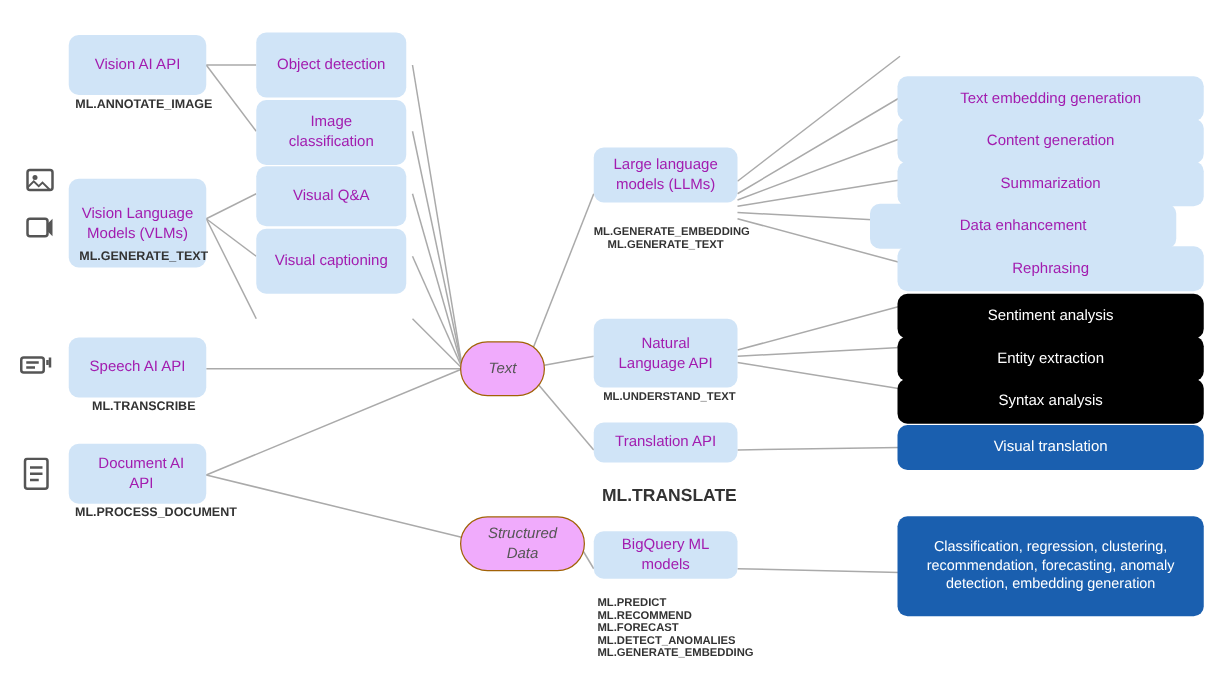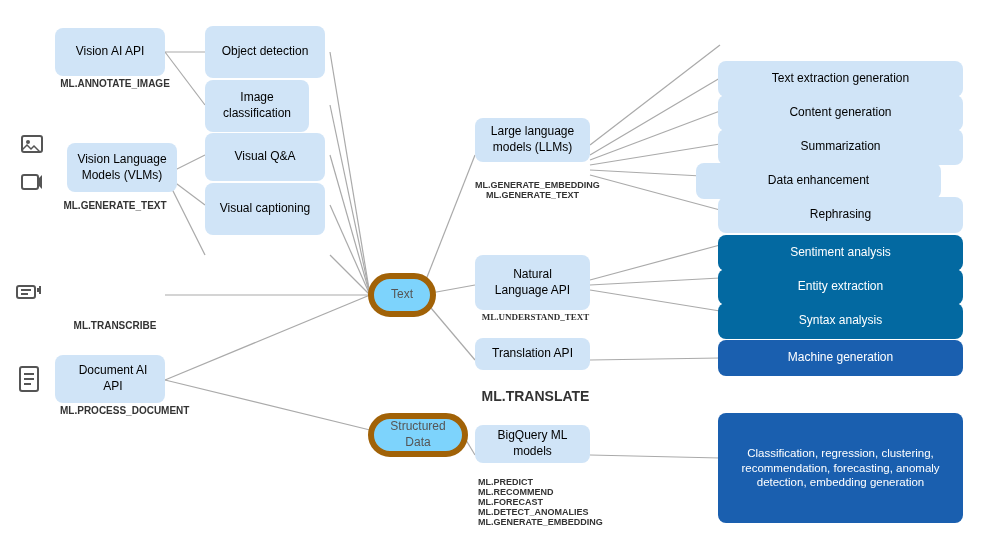--- a/index.html
+++ b/index.html
@@ -24,37 +24,38 @@
       display: flex;
       align-items: center;
       justify-content: center;
       text-align: center;
       padding: 6px 10px;
       font-size: 12px;
       line-height: 1.3;
     }
     .node-light-blue {
       background: #d0e4f7;
-      color: #000000;
+      color: #a21caf;
       border: none;
       justify-content: center;
     }
     .node-blue {
-      background: #0369a1;
+      background: #000000;
       color: #fff;
     }
     .node-dark-blue {
       background: #1a5faf;
       color: #fff;
     }
     .node-oval {
-      background: #7dd3fc;
+      background: #f0abfc;
       border-radius: 30px;
       color: #555;
-      border: 6px solid #a16207;
+      border: 1px solid #a16207;
+      font-style: italic;
     }
     .label-text {
       position: absolute;
       font-size: 10px;
       font-weight: bold;
       color: #333;
       text-align: center;
     }
     svg.lines {
       position: absolute;
@@ -158,43 +159,46 @@
       </svg>
   </div>
 
   <div class="node node-light-blue" style="left:55px; top:28px; width:110px; height:48px;">
     <span>Vision AI API</span>
   </div>
   <div class="label-text" style="left:60px; top:78px; width:110px;">
     <span>ML.ANNOTATE_IMAGE</span>
   </div>
 
-  <div class="node node-light-blue" style="left:55px; top:143px; width:110px; height:49px;margin-left:12px;">
+  <div class="node node-light-blue" style="left:55px; top:143px; width:110px; height:71px;">
     <span>Vision Language Models (VLMs)</span>
   </div>
   <div class="label-text" style="left:60px; top:200px; width:110px;">
     <span>ML.GENERATE_TEXT</span>
   </div>
 
+  <div class="node node-light-blue" style="left:55px; top:270px; width:110px; height:48px;">
+    <span>Speech AI API</span>
+  </div>
   <div class="label-text" style="left:60px; top:320px; width:110px;">
     <span>ML.TRANSCRIBE</span>
   </div>
 
   <div class="node node-light-blue" style="left:55px; top:355px; width:110px; height:48px;padding-left:16px;">
     <span>Document AI API</span>
   </div>
   <div class="label-text" style="left:60px; top:405px; width:110px;">
     <span>ML.PROCESS_DOCUMENT</span>
   </div>
 
   <div class="node node-light-blue" style="left:205px; top:26px; width:120px; height:52px;">
     <span>Object detection</span>
   </div>
 
-  <div class="node node-light-blue" style="left:205px; top:80px; width:104px; height:52px;">
+  <div class="node node-light-blue" style="left:205px; top:80px; width:120px; height:52px;">
     <span>Image classification</span>
   </div>
 
   <div class="node node-light-blue" style="left:205px; top:133px; width:120px; height:48px;">
     <span>Visual Q&amp;A</span>
   </div>
 
   <div class="node node-light-blue" style="left:205px; top:183px; width:120px; height:52px;">
     <span>Visual captioning</span>
   </div>
@@ -208,35 +212,35 @@
   </div>
 
   <div class="node node-light-blue" style="left:475px; top:118px; width:115px; height:44px;">
     <span>Large language models (LLMs)</span>
   </div>
   <div class="label-text" style="left:475px; top:180px; width:115px; font-size:9px;">ML.GENERATE_EMBEDDING<br>ML.GENERATE_TEXT</div>
 
   <div class="node node-light-blue" style="left:475px; top:255px; width:115px; height:55px;">
     <span>Natural Language API</span>
   </div>
-  <div class="label-text" style="left:478px; top:312px; width:115px; font-size:9px;font-family:Liberation Serif, serif;">ML.UNDERSTAND_TEXT</div>
+  <div class="label-text" style="left:478px; top:312px; width:115px; font-size:9px;">ML.UNDERSTAND_TEXT</div>
 
   <div class="node node-light-blue" style="left:475px; top:338px; width:115px; height:32px;">
     <span>Translation API</span>
   </div>
   <div class="label-text" style="left:478px; top:388px; width:115px; font-size:14px;">ML.TRANSLATE</div>
 
   <div class="node node-light-blue" style="left:475px; top:425px; width:115px; height:38px;">
     <span>BigQuery ML models</span>
   </div>
   <div class="label-text" style="left:478px; top:477px; width:115px; font-size:9px; text-align:left;">ML.PREDICT<br>ML.RECOMMEND<br>ML.FORECAST<br>ML.DETECT_ANOMALIES<br>ML.GENERATE_EMBEDDING</div>
 
 
   <div class="node node-light-blue" style="left:718px; top:61px; width:245px; height:36px;">
-    <span>Text extraction generation</span>
+    <span>Text embedding generation</span>
   </div>
 
   <div class="node node-light-blue" style="left:718px; top:129px; width:245px; height:36px;">
     <span>Summarization</span>
   </div>
 
   <div class="node node-light-blue" style="left:718px; top:95px; width:245px; height:36px;">
     <span>Content generation</span>
   </div>
 
@@ -254,20 +258,20 @@
 
   <div class="node node-blue" style="left:718px; top:269px; width:245px; height:36px;">
     <span>Entity extraction</span>
   </div>
 
   <div class="node node-blue" style="left:718px; top:303px; width:245px; height:36px;">
     <span>Syntax analysis</span>
   </div>
 
   <div class="node node-dark-blue" style="left:718px; top:340px; width:245px; height:36px;">
-    <span>Machine generation</span>
-  </div>
-
-  <div class="node node-dark-blue" style="left:718px; top:413px; width:245px; height:110px; font-size:11.5px;">
+    <span>Visual translation</span>
+  </div>
+
+  <div class="node node-dark-blue" style="left:718px; top:413px; width:245px; height:80px; font-size:11.5px;">
     <span>Classification, regression, clustering, recommendation, forecasting, anomaly detection, embedding generation</span>
   </div>
 
 </div>
 
 </body></html>

